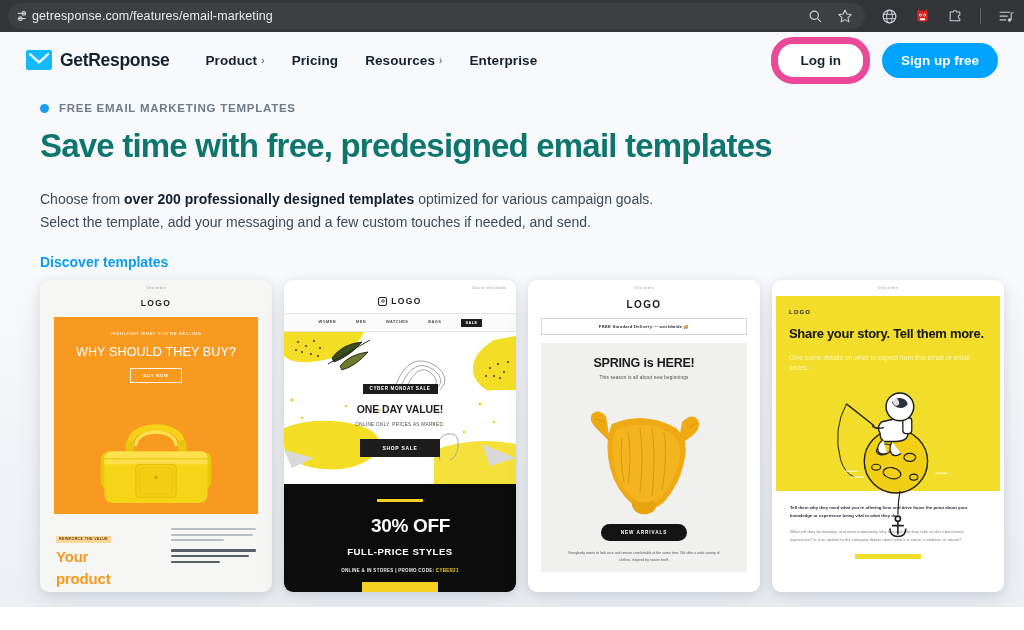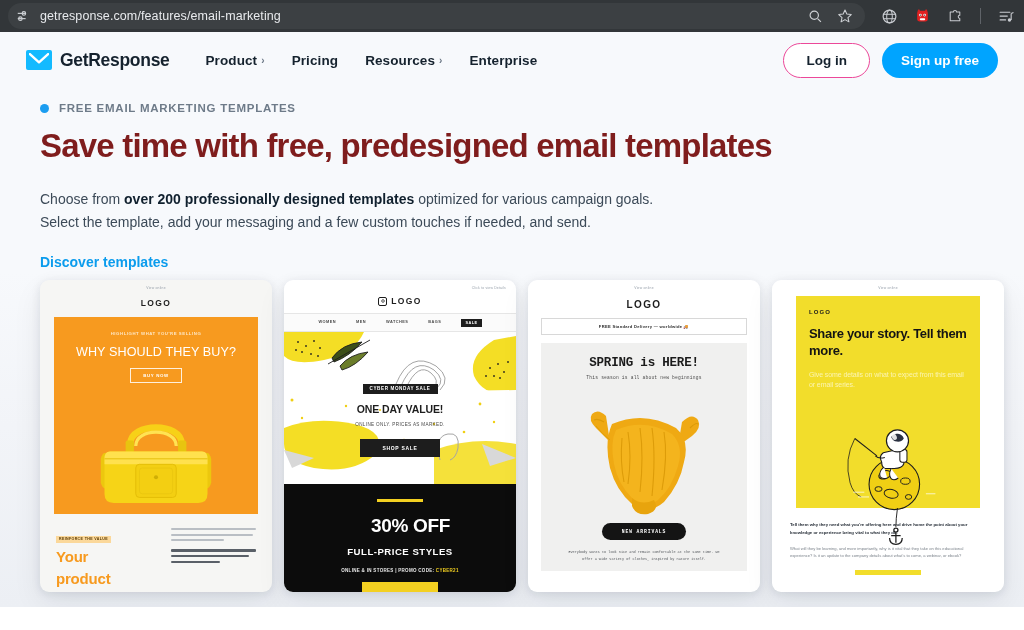--- a/index.html
+++ b/index.html
@@ -20,21 +20,21 @@
     gap: 6px;
   }
   .omnibox {
     flex: 1;
     height: 26px;
     background: #3c4043;
     border-radius: 14px;
     display: flex;
     align-items: center;
     padding: 0 6px;
-    gap: 8px;
+    gap: 0;
     min-width: 0;
   }
   .omni-icon {
     width: 18px; height: 18px;
     display: flex; align-items: center; justify-content: center;
     flex: 0 0 auto;
   }
   .omni-url {
     color: #e8eaed;
     font-size: 12.5px;
@@ -82,21 +82,21 @@
     display: flex;
     align-items: center;
     gap: 4px;
     cursor: pointer;
     letter-spacing: .1px;
   }
   .nav-caret { font-size: 10px; color: #6b7785; }
   .header-actions { margin-left: auto; display: flex; align-items: center; gap: 12px; }
   .btn-login {
     font-size: 13.5px; font-weight: bold; color: #15222e;
-    border: 1px solid #ec4899; background: #fff;
+    border: 7px solid #ec4899; background: #fff;
     border-radius: 22px; padding: 9px 22px; cursor: pointer;
     font-family: inherit;
   }
   .btn-signup {
     font-size: 13.5px; font-weight: bold; color: #fff;
     border: none; background: #00a4ff;
     border-radius: 22px; padding: 10px 19px; cursor: pointer;
     font-family: inherit;
   }
 
@@ -108,21 +108,21 @@
   .eyebrow { display: flex; align-items: center; gap: 10px; margin-bottom: 13px; }
   .eyebrow-dot {
     width: 9px; height: 9px; border-radius: 50%;
     background: #1b9df0; flex: 0 0 auto;
   }
   .eyebrow-text {
     font-size: 11.5px; font-weight: bold; color: #6e7b89;
     letter-spacing: .75px;
   }
   .hero-title {
-    font-size: 33px; font-weight: bold; color: #7f1d1d;
+    font-size: 33px; font-weight: bold; color: #0f766e;
     letter-spacing: -.8px; line-height: 1.18;
     margin-bottom: 22px;
   }
   .hero-p {
     font-size: 14px; color: #3c4a58; line-height: 1.62;
   }
   .hero-p b { color: #10202e; font-weight: bold; }
   .hero-link {
     display: inline-block;
     margin-top: 21px;
@@ -232,34 +232,34 @@
   .c2-promo i { color: #f3d021; font-style: normal; }
   .c2-ybtn { width: 76px; height: 13px; background: #f3d021; margin: 9px auto 0; }
 
   
   .c3 { background: #fff; }
   .c3-logo { padding: 9px 0 8px; }
   .c3-bar {
     margin: 0 13px; border: .7px solid #d8d8d8; text-align: center;
     padding: 5px 0; font-size: 4.1px; font-weight: bold; color: #2a2a2a; letter-spacing: .3px;
   }
-  .c3-panel { margin: 8px 13px 0; background: #f0f0ef; padding: 13px 0 9px; text-align: center; position: relative; font-family: Liberation Mono, monospace; }
+  .c3-panel { margin: 8px 13px 0; background: #f0f0ef; padding: 13px 0 9px; text-align: center; position: relative; }
   .c3-head { font-size: 12.5px; font-weight: bold; color: #1b1b1b; letter-spacing: -.2px; }
   .c3-head .lc { text-transform: none; }
   .c3-sub { font-size: 4.6px; color: #4b4b4b; margin-top: 5px; letter-spacing: .2px; }
   .sweater-stage { height: 140px; position: relative; }
   .c3-btn {
     display: inline-block; background: #141414; color: #fff; border-radius: 20px;
     font-size: 4.7px; font-weight: bold; letter-spacing: .9px; padding: 6px 20px;
   }
   .c3-foot { font-size: 3.5px; color: #55595e; line-height: 1.85; padding: 9px 22px 0; }
 
   
   .c4 { background: #fff; }
-  .c4-panel { background: #f2dd2b; margin: 6px 24px 0; padding: 13px 13px 0; position: relative; }
+  .c4-panel { background: #f2dd2b; margin: 6px 4px 0; padding: 13px 13px 0; position: relative; }
   .c4-logo { font-size: 6px; font-weight: bold; color: #1b1b1b; letter-spacing: 1.1px; }
   .c4-head { font-size: 13px; font-weight: bold; color: #141414; line-height: 1.28; margin-top: 11px; letter-spacing: -.3px; }
   .c4-sub { font-size: 7px; color: #fbf4b0; line-height: 1.45; margin-top: 10px; letter-spacing: -.1px; }
   .astro-stage { height: 118px; position: relative; }
   .c4-body { padding: 13px 18px 0; }
   .c4-p1 { font-size: 4.3px; color: #1e2630; line-height: 1.85; font-weight: bold; }
   .c4-p2 { font-size: 4.1px; color: #7c838b; line-height: 1.9; margin-top: 8px; }
   .c4-ybtn { width: 66px; height: 5px; background: #f2dd2b; margin: 10px auto 0; }
 </style>
 </head>

